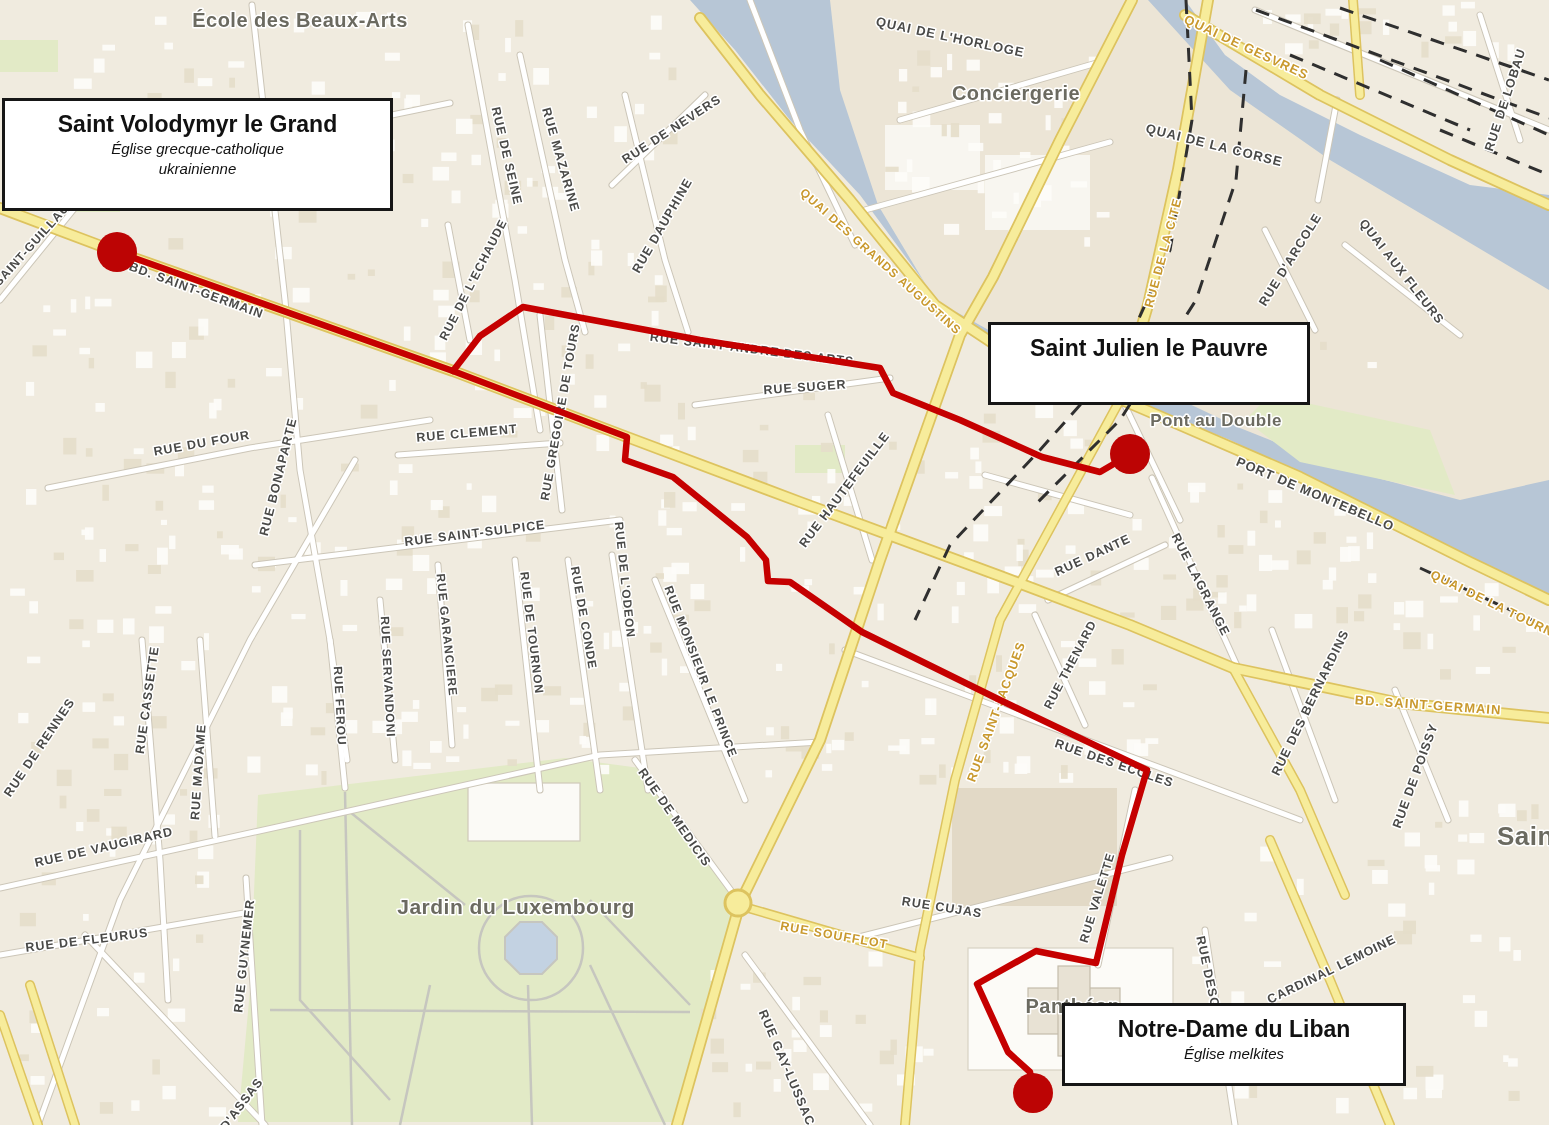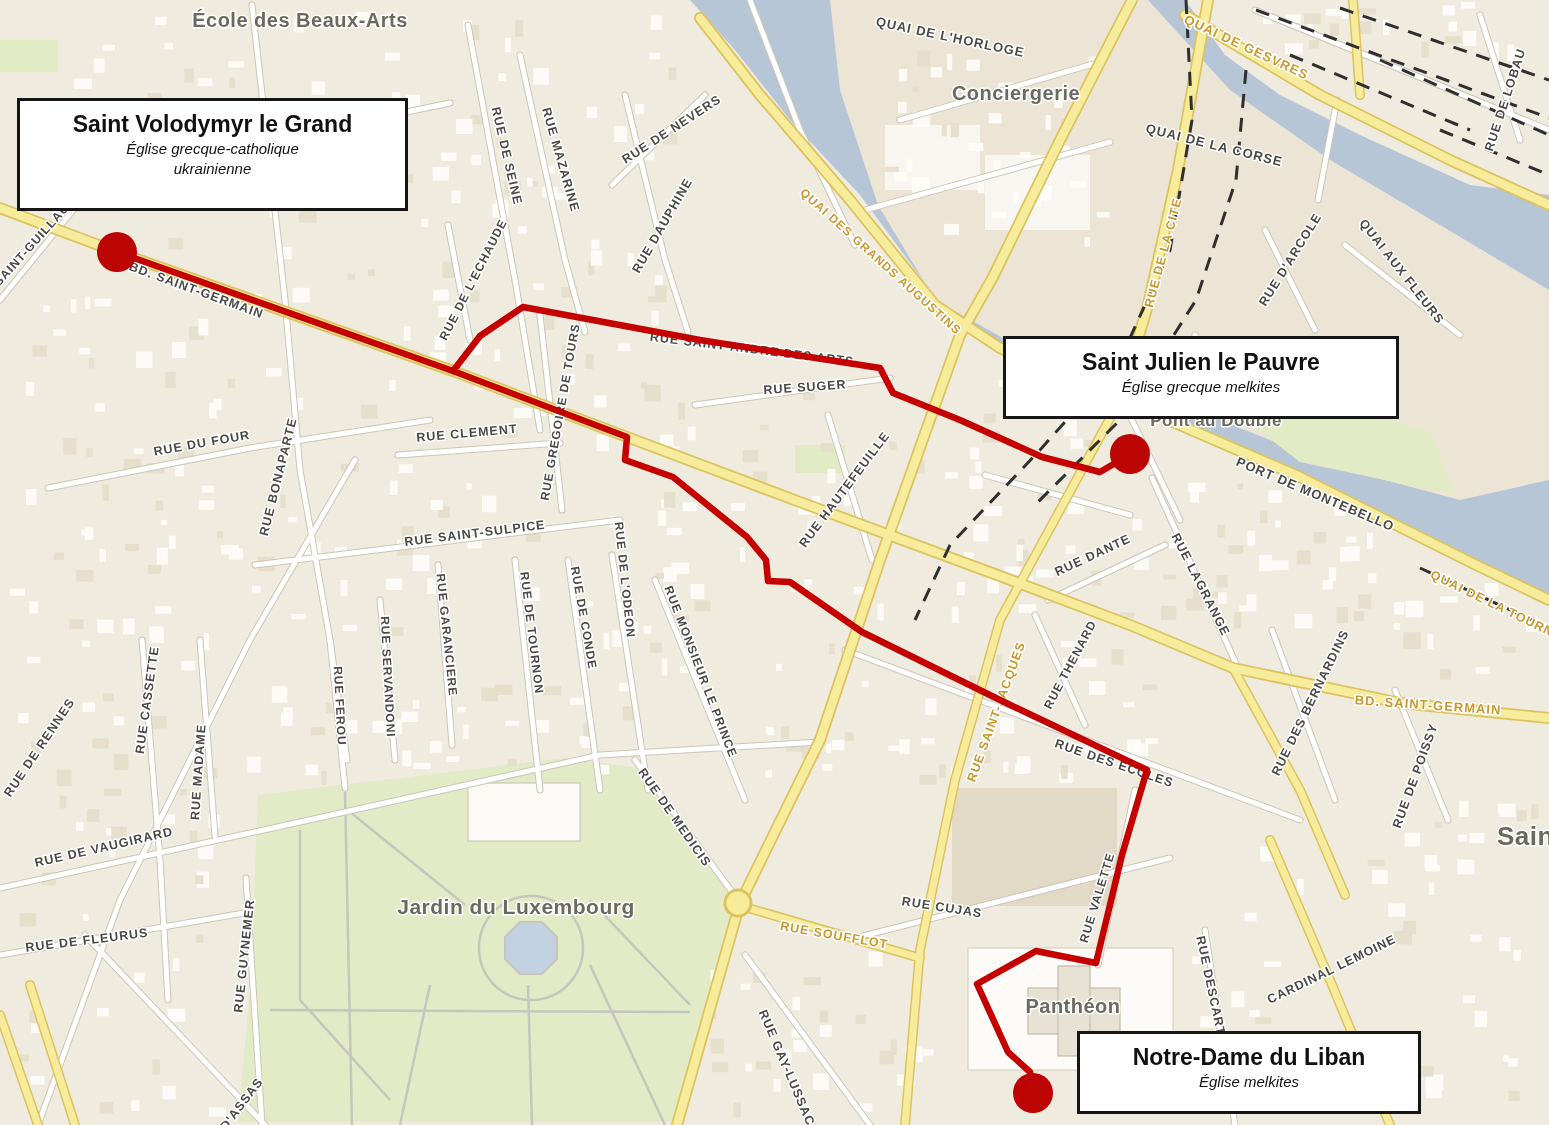--- a/index.html
+++ b/index.html
@@ -1,20 +1,20 @@
 <!DOCTYPE html>
 <html><head>
 <meta charset="utf-8">
 <style>
   html,body{margin:0;padding:0;background:#888;}
   #stage{position:relative;width:1549px;height:1125px;overflow:hidden;
          font-family:"Liberation Sans",sans-serif;background:#737373;}
   #map-svg{position:absolute;left:0;top:0;}
   .callout{position:absolute;background:#ffffff;border:3px solid #161616;
-           text-align:center;padding:9px 10px 8px;box-sizing:border-box;color:#111;margin-left:15px;}
+           text-align:center;padding:9px 10px 8px;box-sizing:border-box;color:#111;}
   .callout-title{font-weight:bold;font-size:23px;line-height:1.25;white-space:nowrap;}
   .callout-sub{font-style:italic;font-size:15px;line-height:1.32;}
   .callout-sub:empty{display:none;}
   text{font-family:"Liberation Sans",sans-serif;}
 </style>
 </head>
 <body>
 
 <div id="stage">
   <svg id="map-svg" width="1549" height="1125" viewBox="0 0 1549 1125">
@@ -855,23 +855,22 @@
         <circle cx="1130" cy="454" r="20" fill="#bc0404"></circle>
         <circle cx="1033" cy="1093" r="20" fill="#bc0404"></circle>
       </g>
     </svg>
 
   <div class="callout" id="callout-0" style="left: 2px; top: 98px; width: 391px; min-height: 113px;">
     <div class="callout-title">Saint Volodymyr le Grand</div>
     <div class="callout-sub">Église grecque-catholique</div>
     <div class="callout-sub">ukrainienne</div>
   </div>
-  <div class="callout" id="callout-1" style="left: 988px; top: 336px; width: 396px; min-height: 83px;">
+  <div class="callout" id="callout-1" style="left: 988px; top: 322px; width: 322px; min-height: 83px;">
     <div class="callout-title">Saint Julien le Pauvre</div>
-    <div class="callout-sub">Église grecque melkites</div>
 
   </div>
-  <div class="callout" id="callout-2" style="left: 1062px; top: 1031px; width: 344px; min-height: 83px;">
+  <div class="callout" id="callout-2" style="left: 1062px; top: 1003px; width: 344px; min-height: 83px;">
     <div class="callout-title">Notre-Dame du Liban</div>
     <div class="callout-sub">Église melkites</div>
 
   </div>
 </div>
 
 </body></html>

